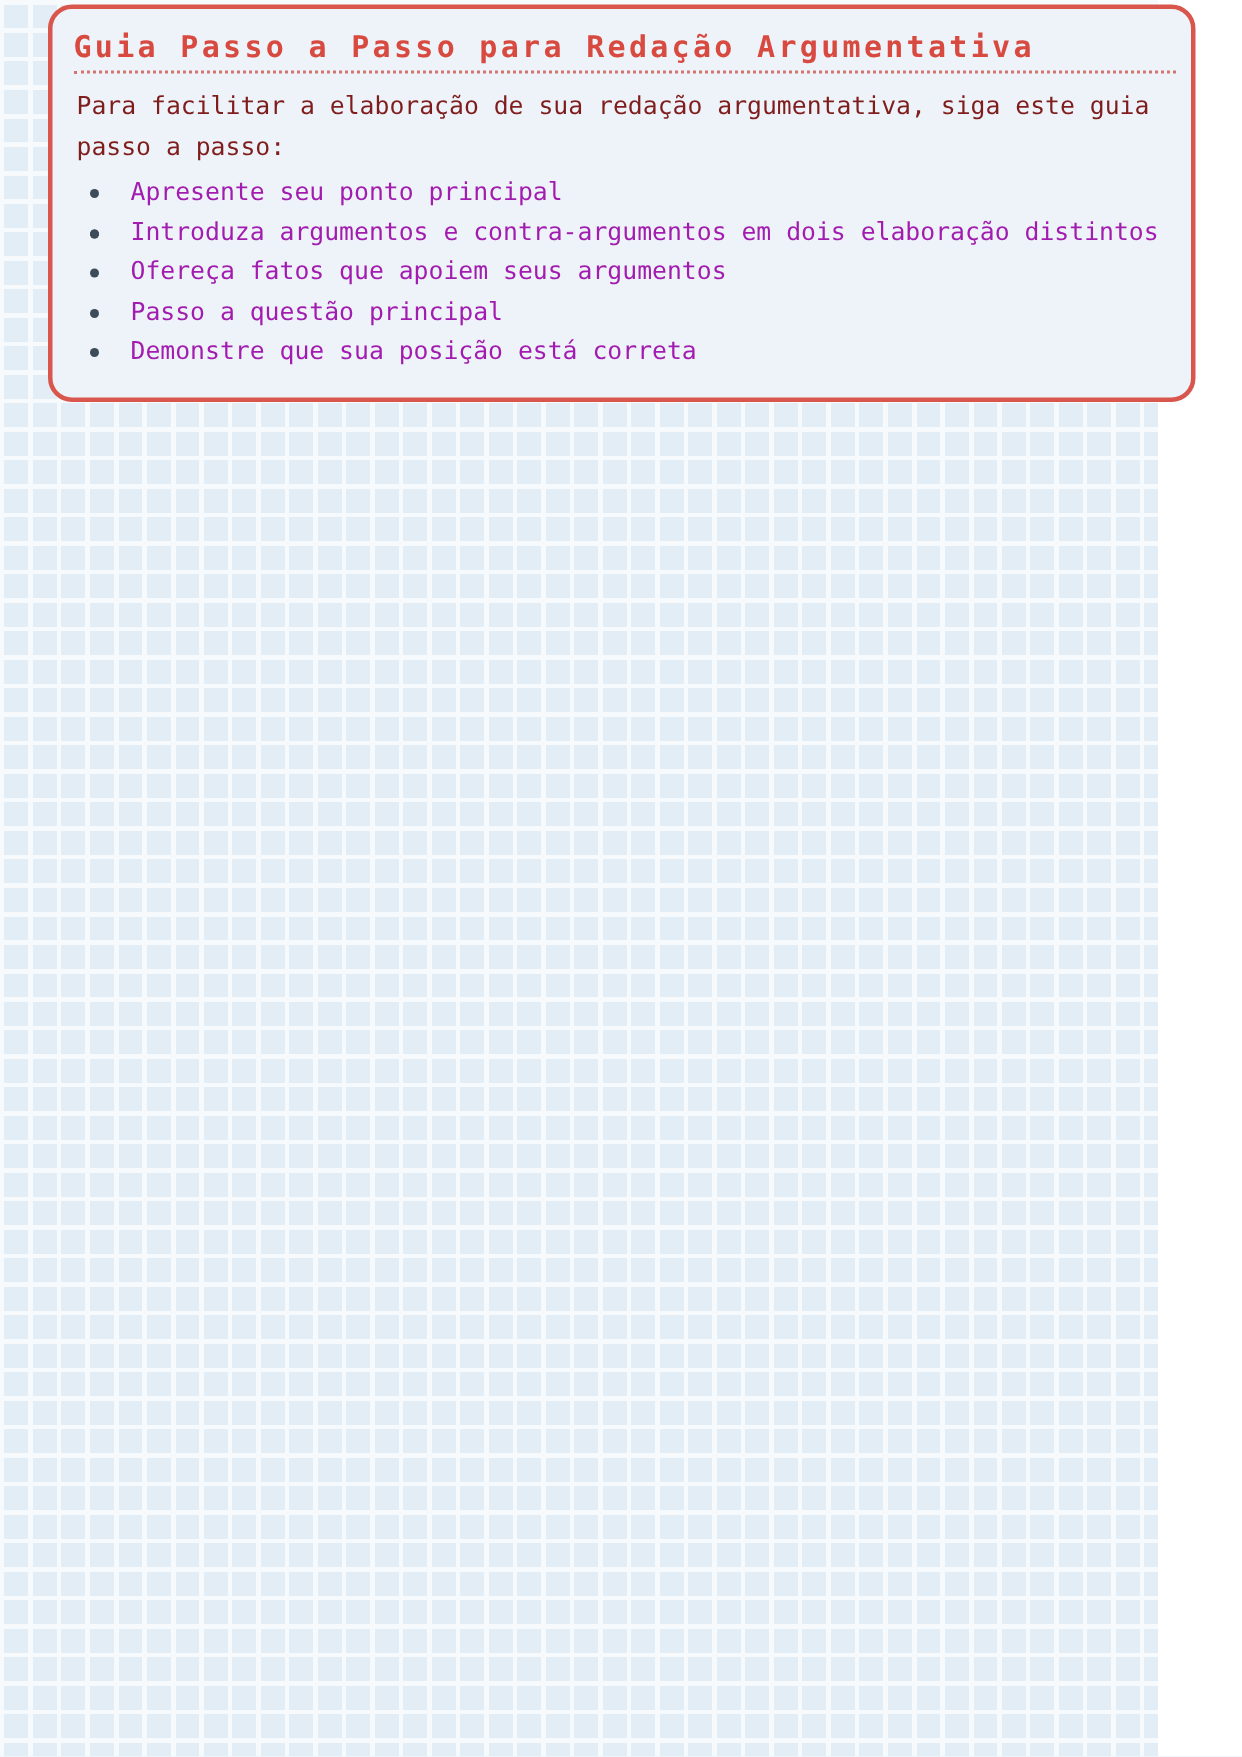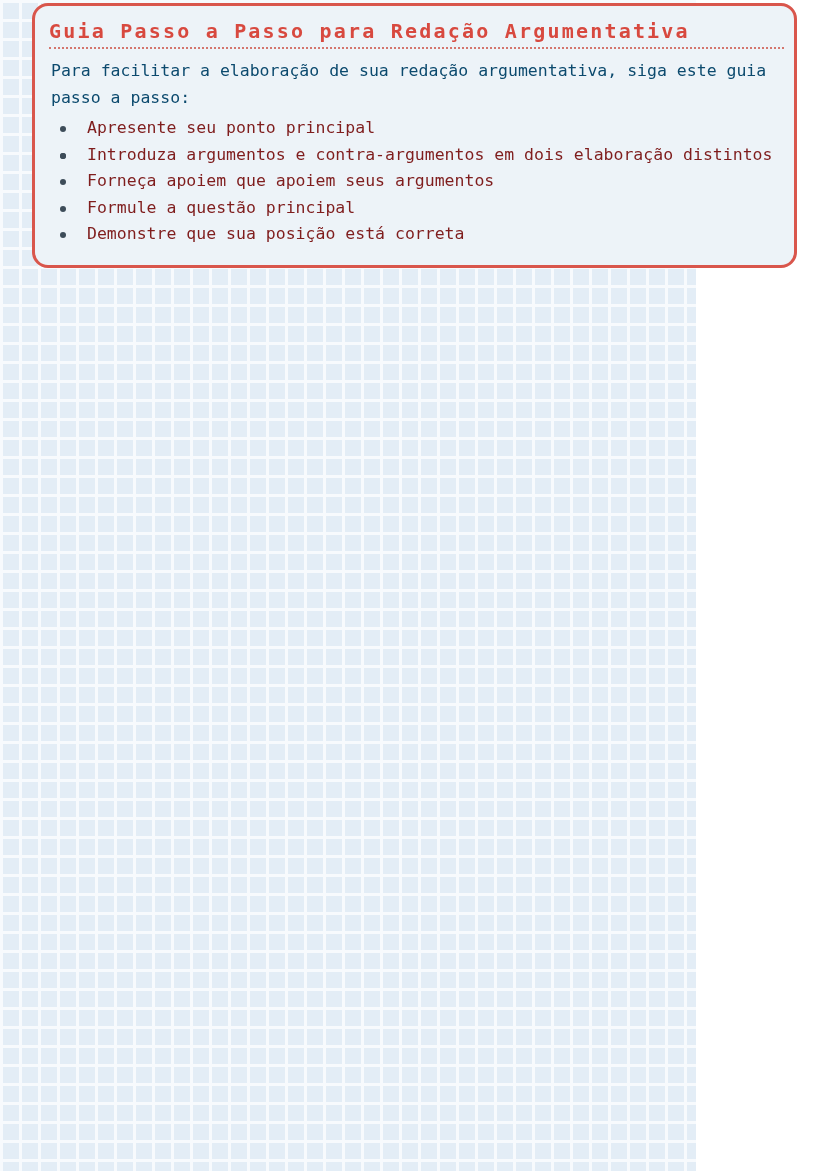--- a/index.html
+++ b/index.html
@@ -6,21 +6,21 @@
 
   html, body {
     width: 828px;
     height: 1171px;
     overflow: hidden;
     font-family: "DejaVu Sans Mono", "Liberation Mono", monospace;
   }
 
   
   .page {
-    width: 696px;
+    width: 772px;
     height: 1171px;
     background-color: #e3edf6;
     background-image:
       repeating-linear-gradient(to right,  #f7fafd 0px, #f7fafd 3px, transparent 3px, transparent 19px),
       repeating-linear-gradient(to bottom, #f7fafd 0px, #f7fafd 3px, transparent 3px, transparent 19px);
   }
 
   .guide-card {
     position: absolute;
     left: 32px;
@@ -42,34 +42,34 @@
     border-bottom: 2px dotted #d4766e;
     margin-right: -6px;
     margin-left: -2px;
     white-space: nowrap;
   }
 
   .guide-intro {
     margin-top: 9px;
     font-size: 16.5px;
     line-height: 26.5px;
-    color: #0c4a6e;
+    color: #7f1d1d;
   }
 
   .steps-list {
     list-style: none;
     margin-top: 4px;
   }
 
   .steps-list li {
     position: relative;
     padding-left: 36px;
     font-size: 16.5px;
     line-height: 26.5px;
-    color: #7f1d1d;
+    color: #a21caf;
     white-space: nowrap;
   }
 
   .bullet-icon {
     position: absolute;
     left: 9px;
     top: 11px;
     width: 6px;
     height: 6px;
     border-radius: 50%;
@@ -94,25 +94,25 @@
       </li>
       <li>
         <span class="bullet-icon"></span>
       </li>
       <li>
         <span class="bullet-icon"></span>
         <span>Introduza argumentos e contra-argumentos em dois elaboração distintos</span>
       </li>
       <li>
         <span class="bullet-icon"></span>
-        <span>Forneça apoiem que apoiem seus argumentos</span>
+        <span>Ofereça fatos que apoiem seus argumentos</span>
       </li>
       <li>
         <span class="bullet-icon"></span>
-        <span>Formule a questão principal</span>
+        <span>Passo a questão principal</span>
       </li>
       <li>
         <span class="bullet-icon"></span>
         <span>Demonstre que sua posição está correta</span>
       </li>
     </ul>
 
   </div>
 
 </div>

